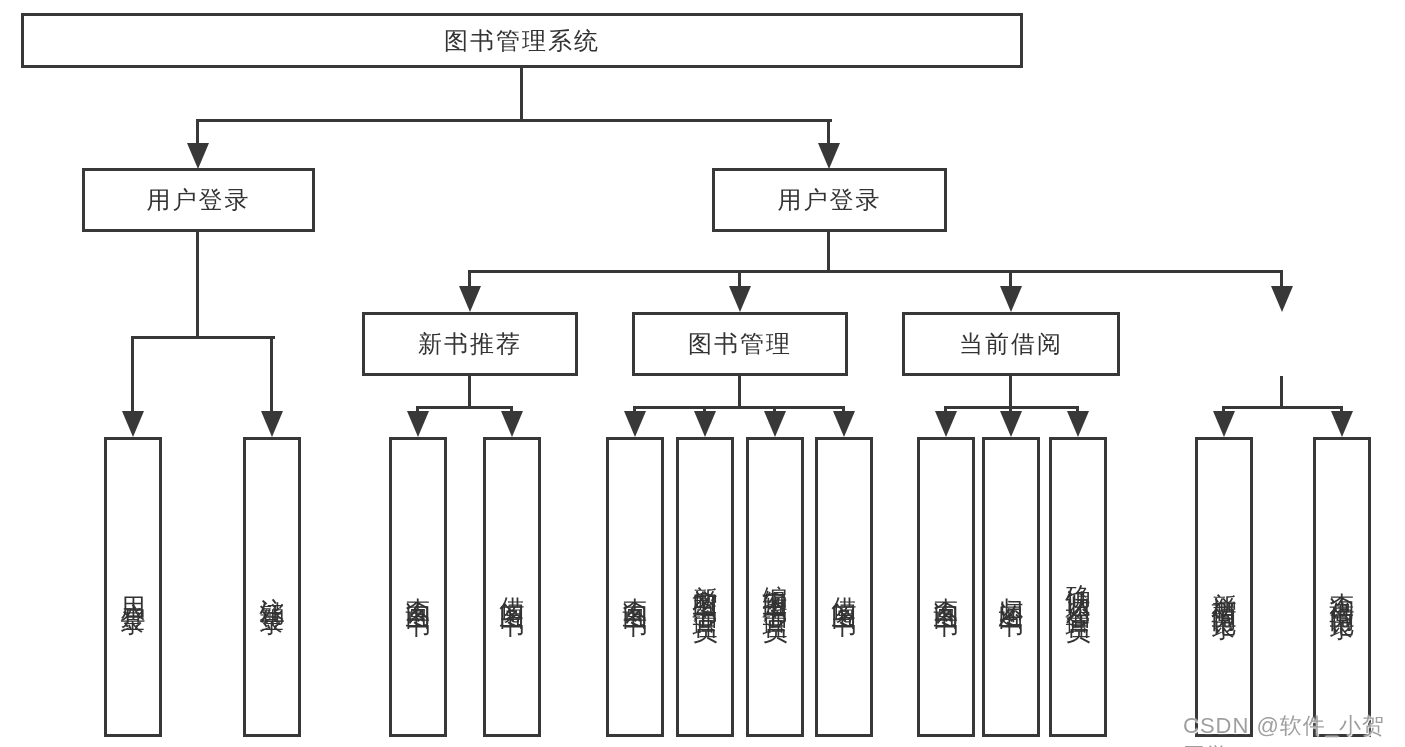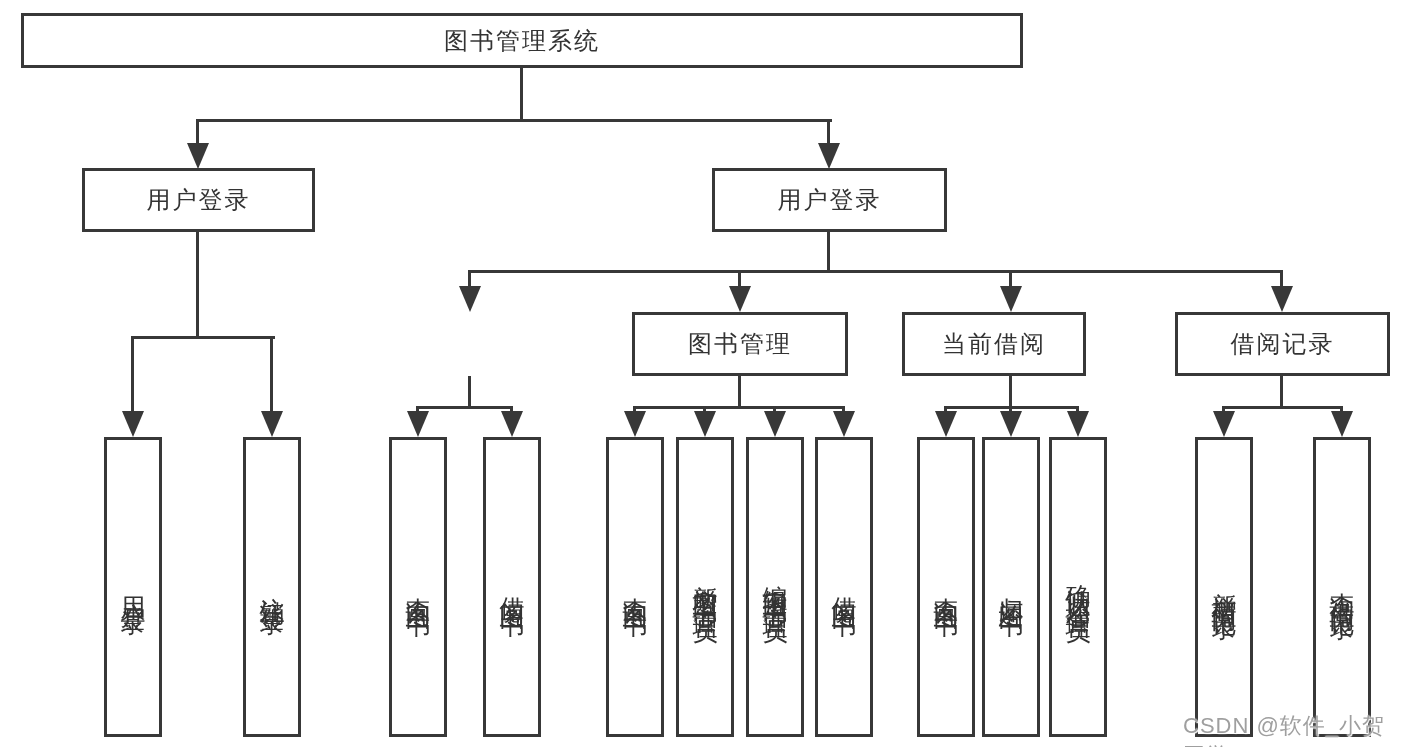--- a/index.html
+++ b/index.html
@@ -93,23 +93,23 @@
   <div class="vline" style="left:1222px;top:406px;height:8px"></div>
   <div class="vline" style="left:1340px;top:406px;height:8px"></div>
   <div class="arrow" style="left:1213px;top:411px"></div>
   <div class="arrow" style="left:1331px;top:411px"></div>
 
   <div class="node" style="left:21px;top:13px;width:1002px;height:55px">图书管理系统</div>
 
   <div class="node" style="left:82px;top:168px;width:233px;height:64px">用户登录</div>
   <div class="node" style="left:712px;top:168px;width:235px;height:64px">用户登录</div>
 
+  <div class="node" style="left:362px;top:312px;width:216px;height:64px">新书推荐</div>
   <div class="node" style="left:632px;top:312px;width:216px;height:64px">图书管理</div>
-  <div class="node" style="left:902px;top:312px;width:184px;height:64px">当前借阅</div>
-  <div class="node" style="left:1175px;top:312px;width:215px;height:64px">借阅记录</div>
+  <div class="node" style="left:902px;top:312px;width:218px;height:64px">当前借阅</div>
 
   <div class="node vnode" style="left:104px;top:437px;width:58px;height:300px">用户登录</div>
   <div class="node vnode" style="left:243px;top:437px;width:58px;height:300px">注销登录</div>
 
   <div class="node vnode" style="left:389px;top:437px;width:58px;height:300px">查询图书</div>
   <div class="node vnode" style="left:483px;top:437px;width:58px;height:300px">借阅图书</div>
 
   <div class="node vnode" style="left:606px;top:437px;width:58px;height:300px">查询图书</div>
   <div class="node vnode" style="left:676px;top:437px;width:58px;height:300px">新增图书（管理员）</div>
   <div class="node vnode" style="left:746px;top:437px;width:58px;height:300px">编辑图书（管理员）</div>

